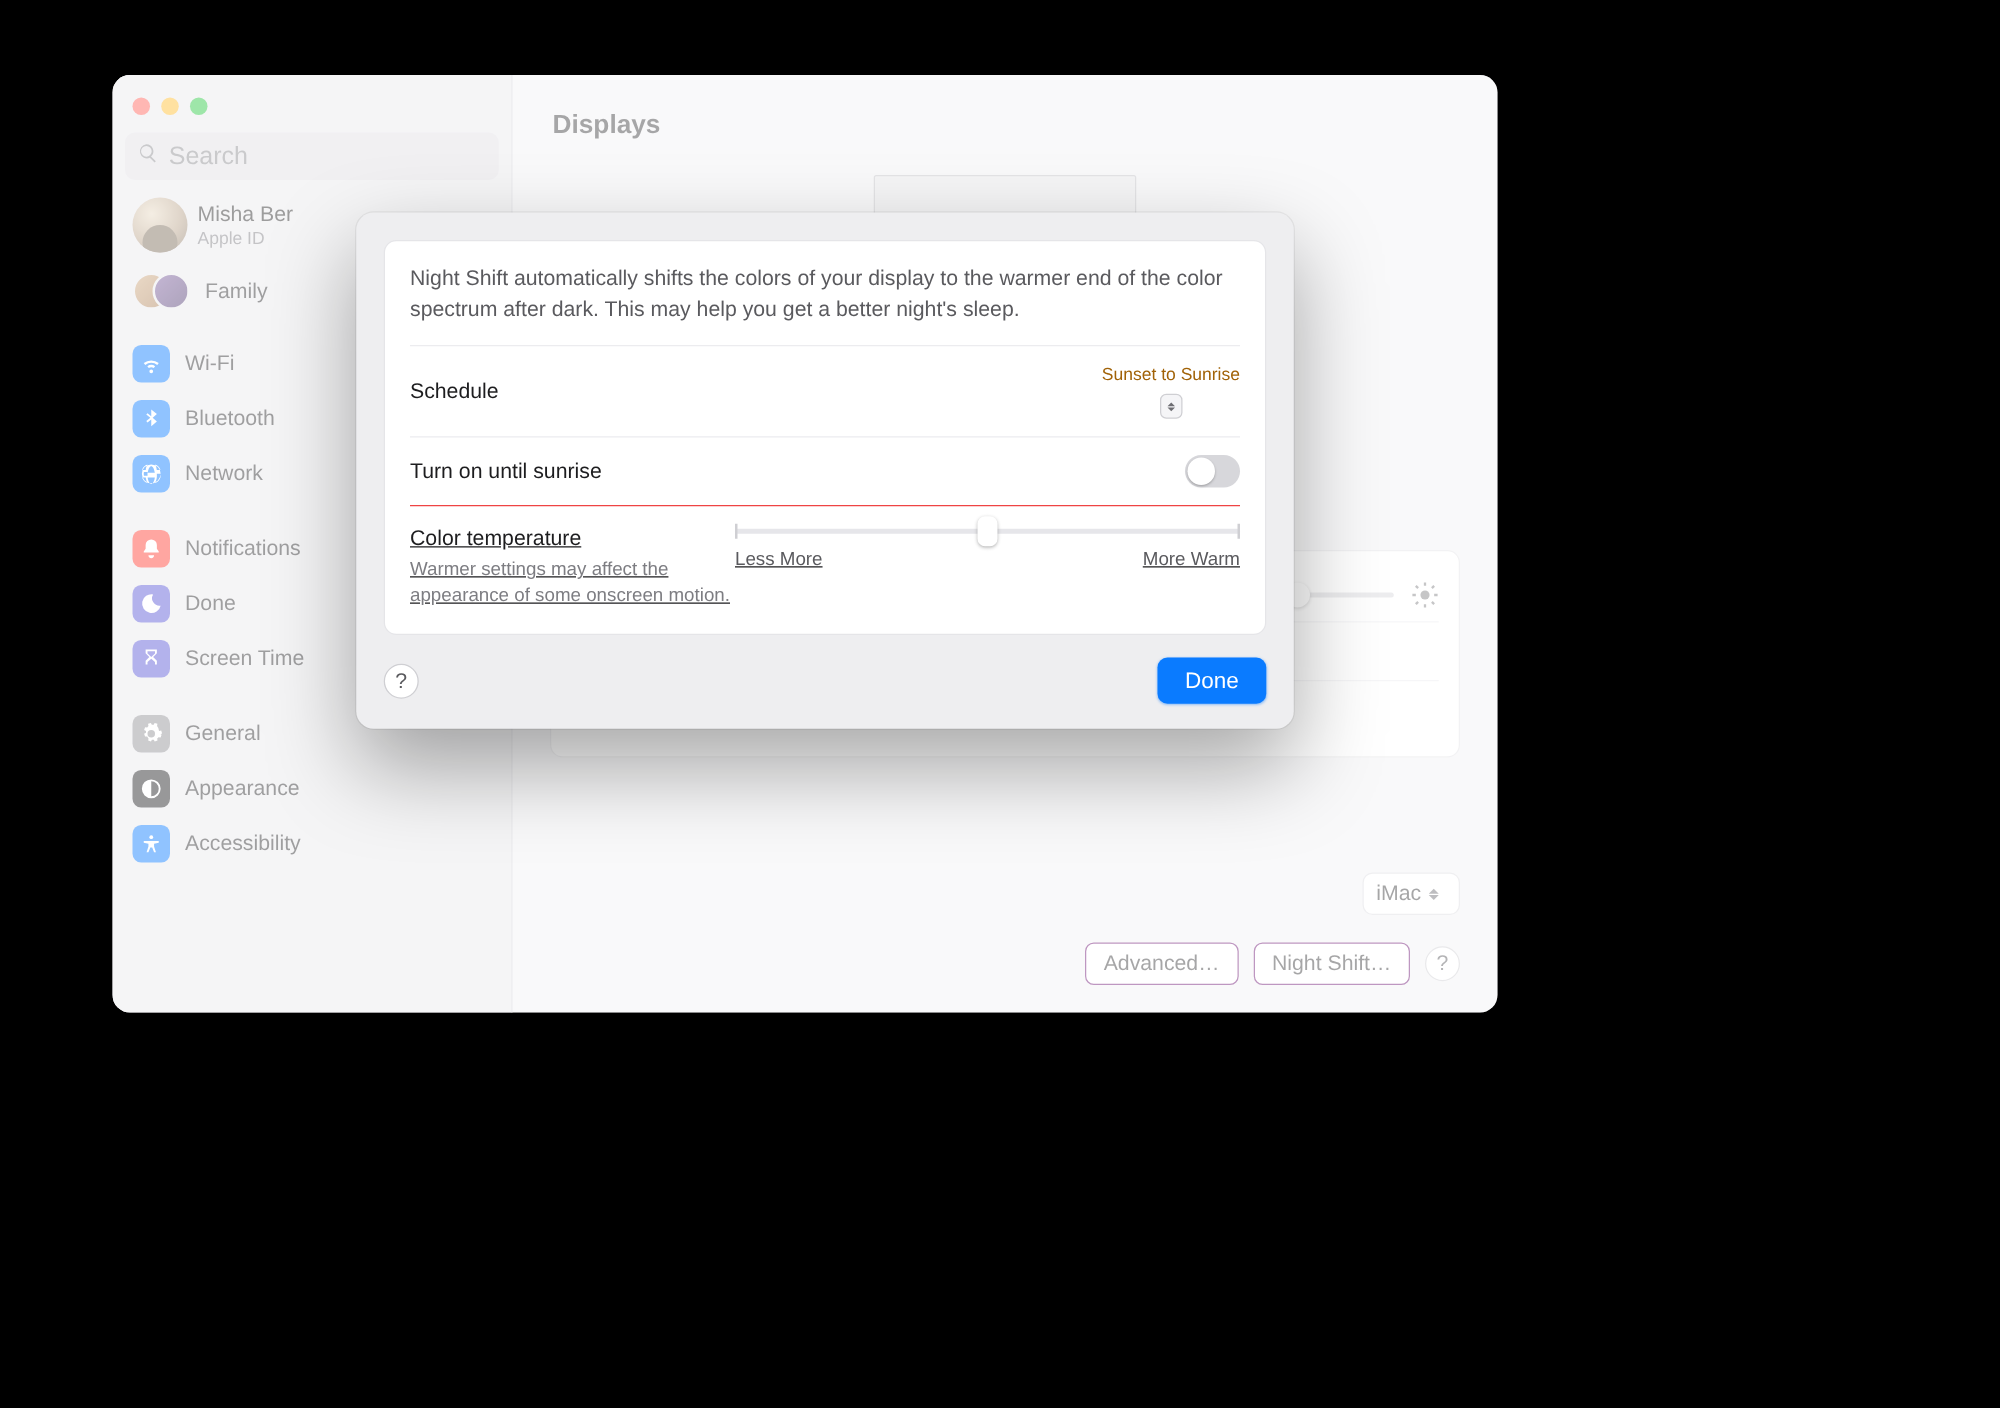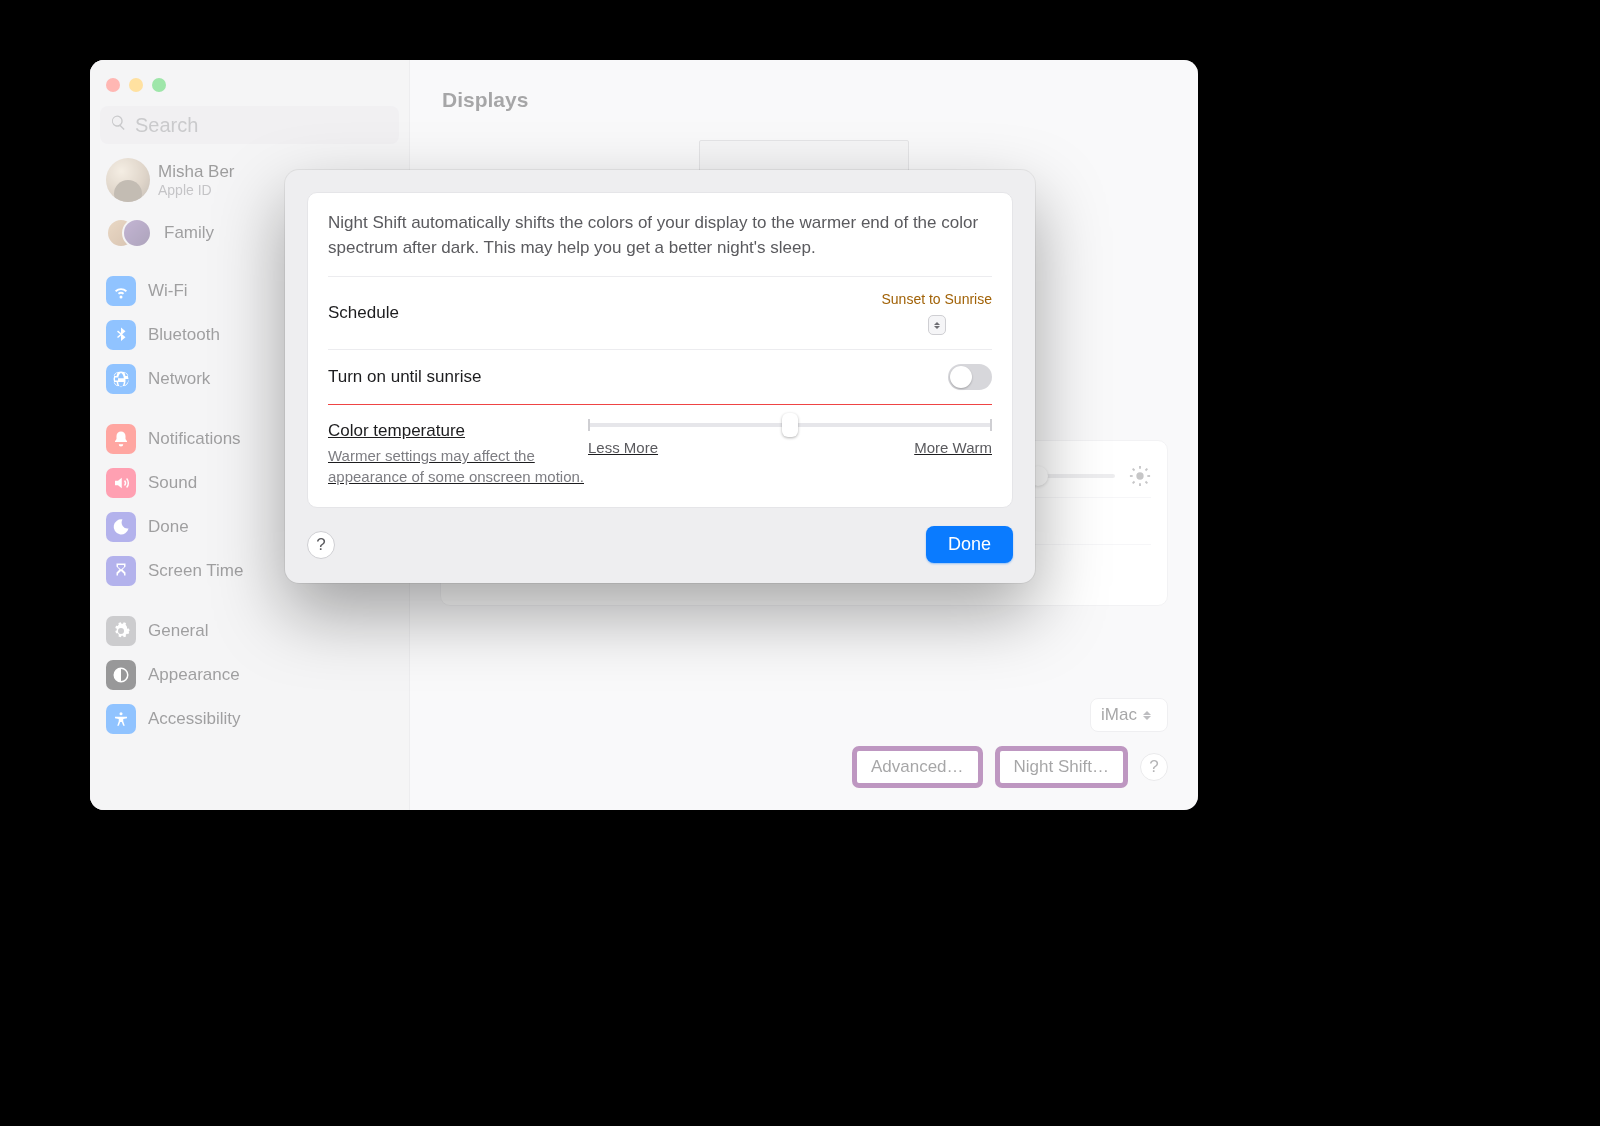--- a/index.html
+++ b/index.html
@@ -200,21 +200,21 @@
     justify-content:center; gap:1px;
   }
   .chip-select .chev::before, .chip-select .chev::after {
     content:""; width:0; height:0; border-left:4px solid transparent;
     border-right:4px solid transparent;
   }
   .chip-select .chev::before { border-bottom:4px solid #6e6e73; }
   .chip-select .chev::after  { border-top:4px solid #6e6e73; }
 
   .mac-btn {
-    background:#fff; border:5px solid #701a75; border-radius:7px;
+    background:#fff; border:1px solid #701a75; border-radius:7px;
     padding:6px 14px; font-size:17px; color:#3a3a3c;
   }
   .help-circle {
     width:28px; height:28px; border-radius:50%; border:1px solid #cfcfd3;
     background:#fff; display:flex; align-items:center; justify-content:center;
     font-size:17px; color:#5a5a5e;
   }
   .profile-select {
     position:absolute; right:30px; bottom:78px;
   }
@@ -365,28 +365,20 @@
 
       <div class="group-gap"></div>
 
       <div class="nav-item">
         <span class="icon ic-red">
           <svg viewBox="0 0 24 24">
               <path d="M12 2a6 6 0 016 6v4l2 3v1H4v-1l2-3V8a6 6 0 016-6zm0 20a3 3 0 003-3H9a3 3 0 003 3z"></path>
             </svg>
         </span>
         <span>Notifications</span>
-      </div>
-      <div class="nav-item">
-        <span class="icon ic-pink">
-          <svg viewBox="0 0 24 24">
-              <path d="M4 9h4l5-4v14l-5-4H4V9zm12 .5a4 4 0 010 5l1.4 1.4a6 6 0 000-7.8L16 9.5zm2.8-2.8a8 8 0 010 10.6l1.4 1.4a10 10 0 000-13.4l-1.4 1.4z"></path>
-            </svg>
-        </span>
-        <span>Sound</span>
       </div>
       <div class="nav-item">
         <span class="icon ic-purple">
           <svg viewBox="0 0 24 24">
               <path d="M14 2a10 10 0 108 12 8 8 0 01-8-12z"></path>
             </svg>
         </span>
         <span>Done</span>
       </div>
       <div class="nav-item">

